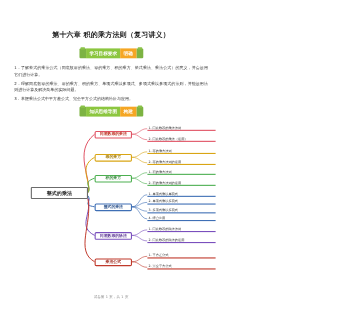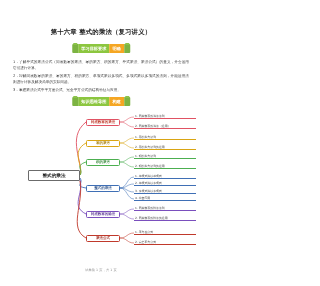--- a/index.html
+++ b/index.html
@@ -173,21 +173,21 @@
     font-size: 3.2px;
     color: #8a8a8a;
     letter-spacing: 0.1px;
   }
 </style>
 </head>
 <body>
 
 <div class="page">
 
-  <div class="doc-title">第十六章  整式的乘法（复习讲义）</div>
+  <div class="doc-title">第十六章  积的乘方法则（复习讲义）</div>
 
   <div class="banner" id="banner-goals">
     <span class="ribbon-l"></span>
     <span class="seg-green">学习目标要求</span>
     <span class="seg-orange">明确</span>
     <span class="ribbon-r"></span>
   </div>
 
   <div class="body-list">
     <div class="body-item">1．了解整式的乘法公式（同底数幂的乘法、幂的乘方、积的乘方、整式乘法、乘法公式）的意义，并会运用它们进行计算。</div>

